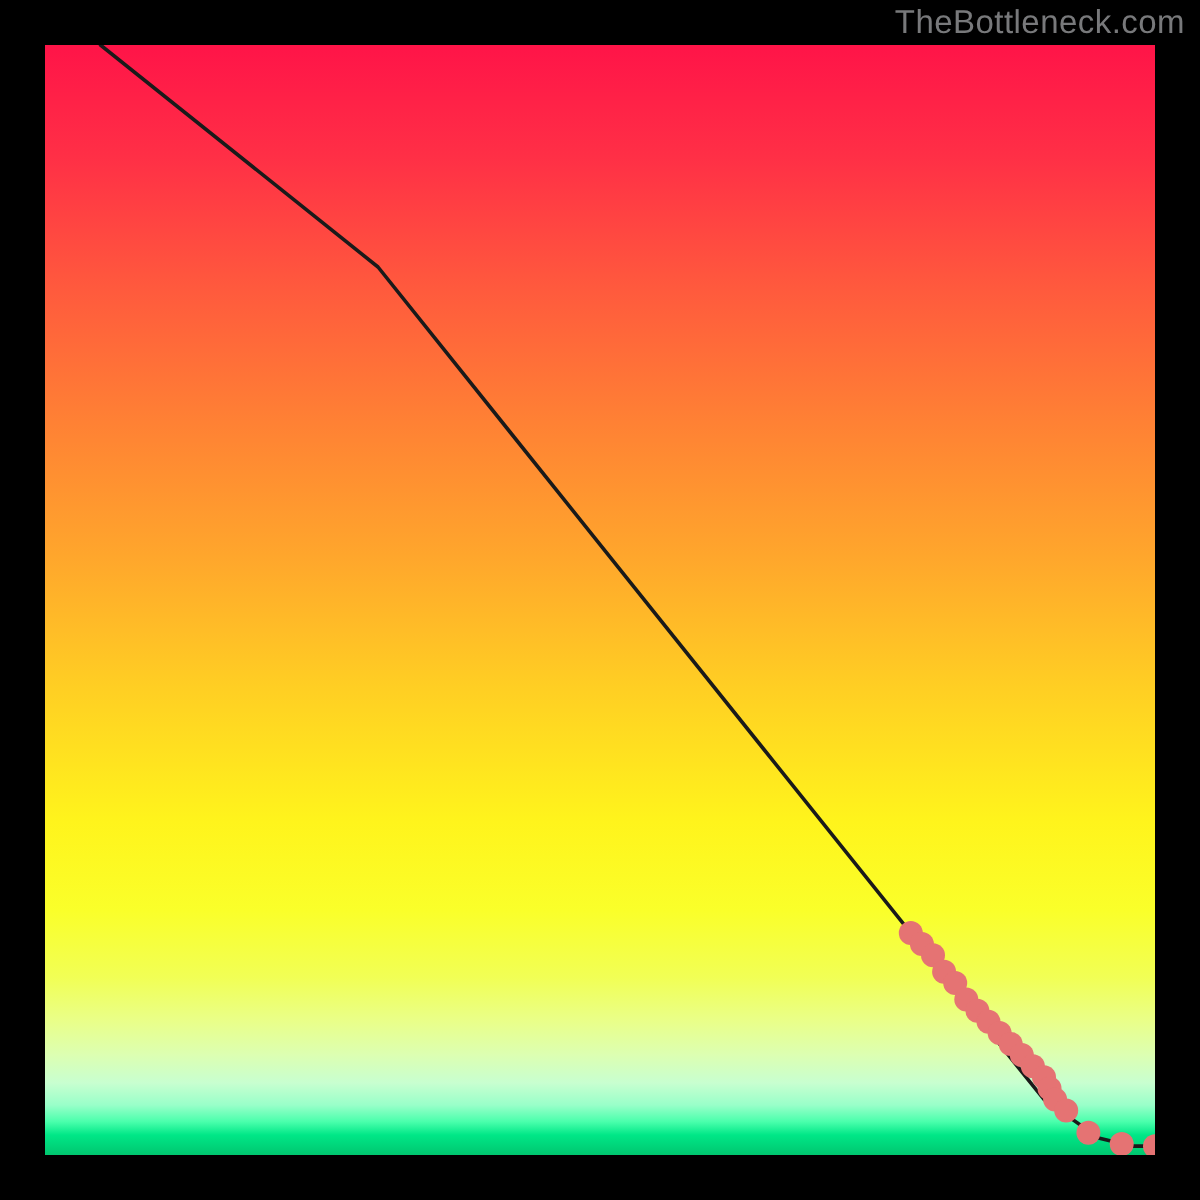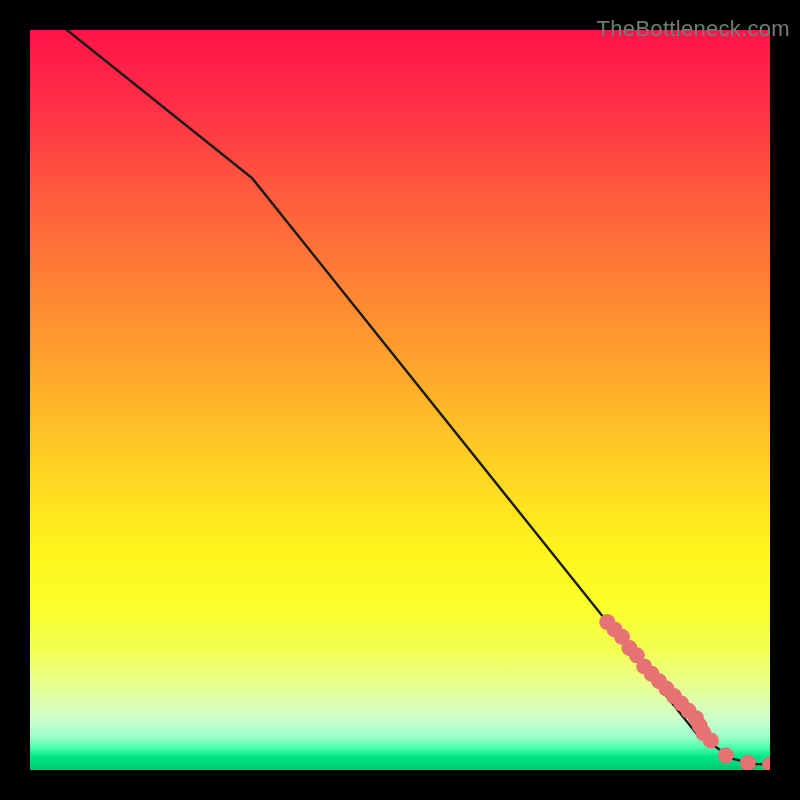--- a/index.html
+++ b/index.html
@@ -10,21 +10,21 @@
     background: #000;
     overflow: hidden;
   }
   .chart-wrap {
     position: relative;
     width: 800px;
     height: 800px;
   }
   .watermark {
     position: absolute;
-    top: 16px;
+    top: 2px;
     right: 10px;
     font-family: Arial, Helvetica, sans-serif;
     font-size: 22px;
     color: #78797b;
     letter-spacing: 0.3px;
     z-index: 3;
   }
   .plot {
     position: absolute;
     left: 30px;

